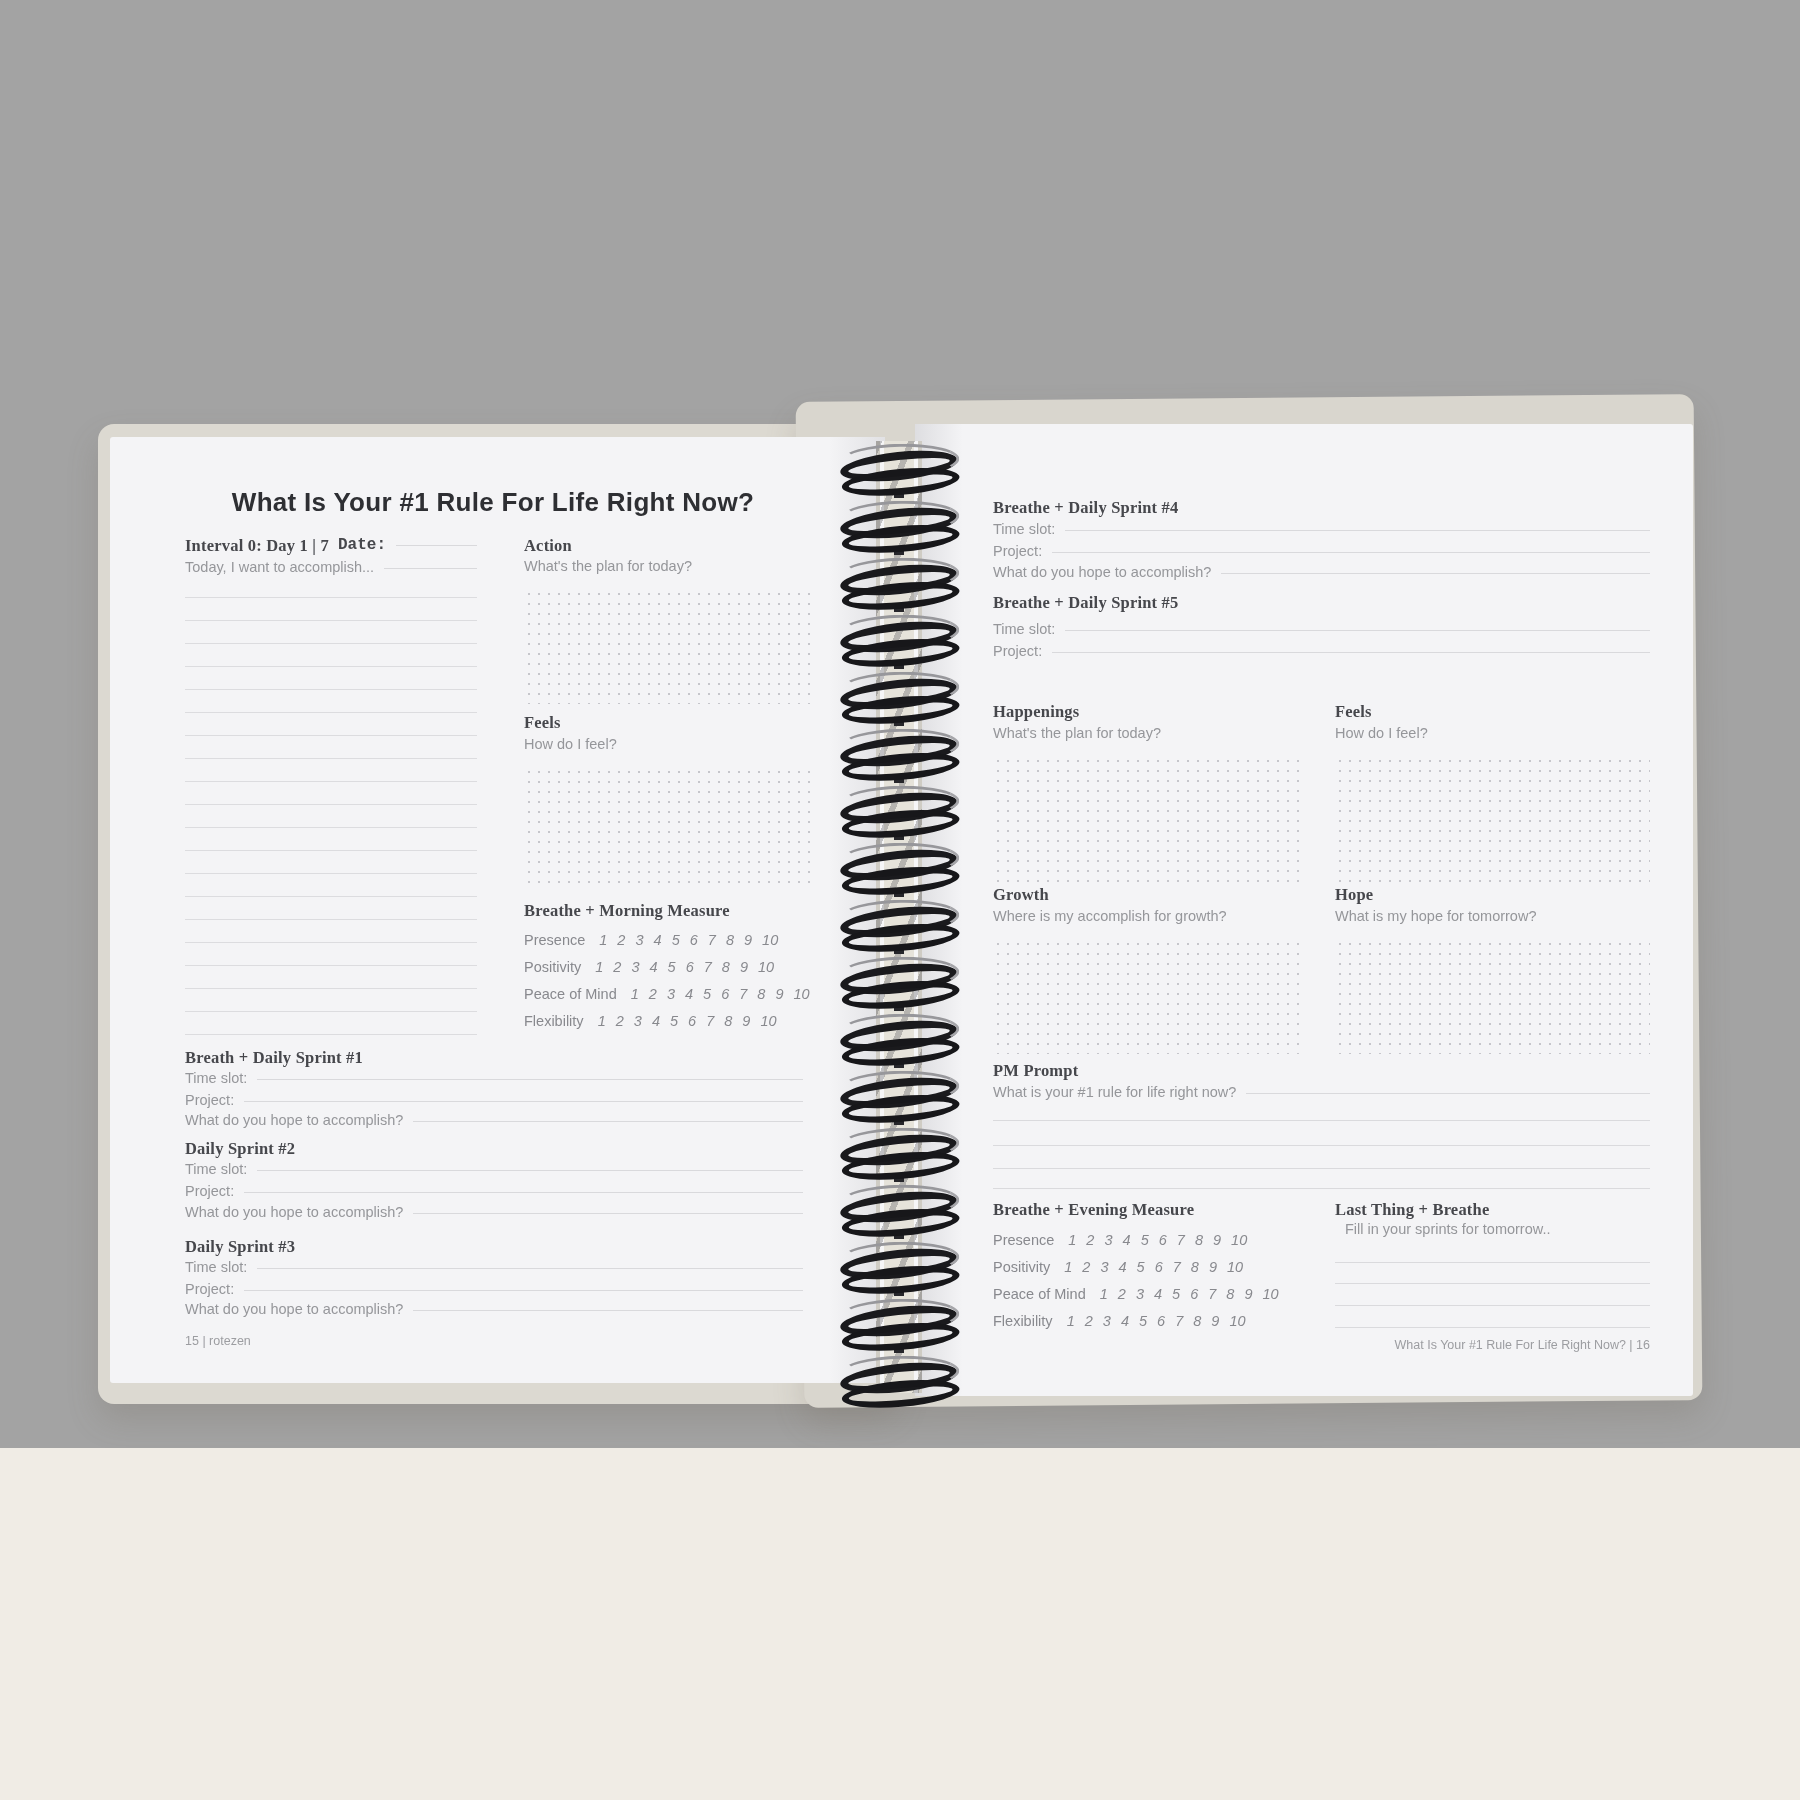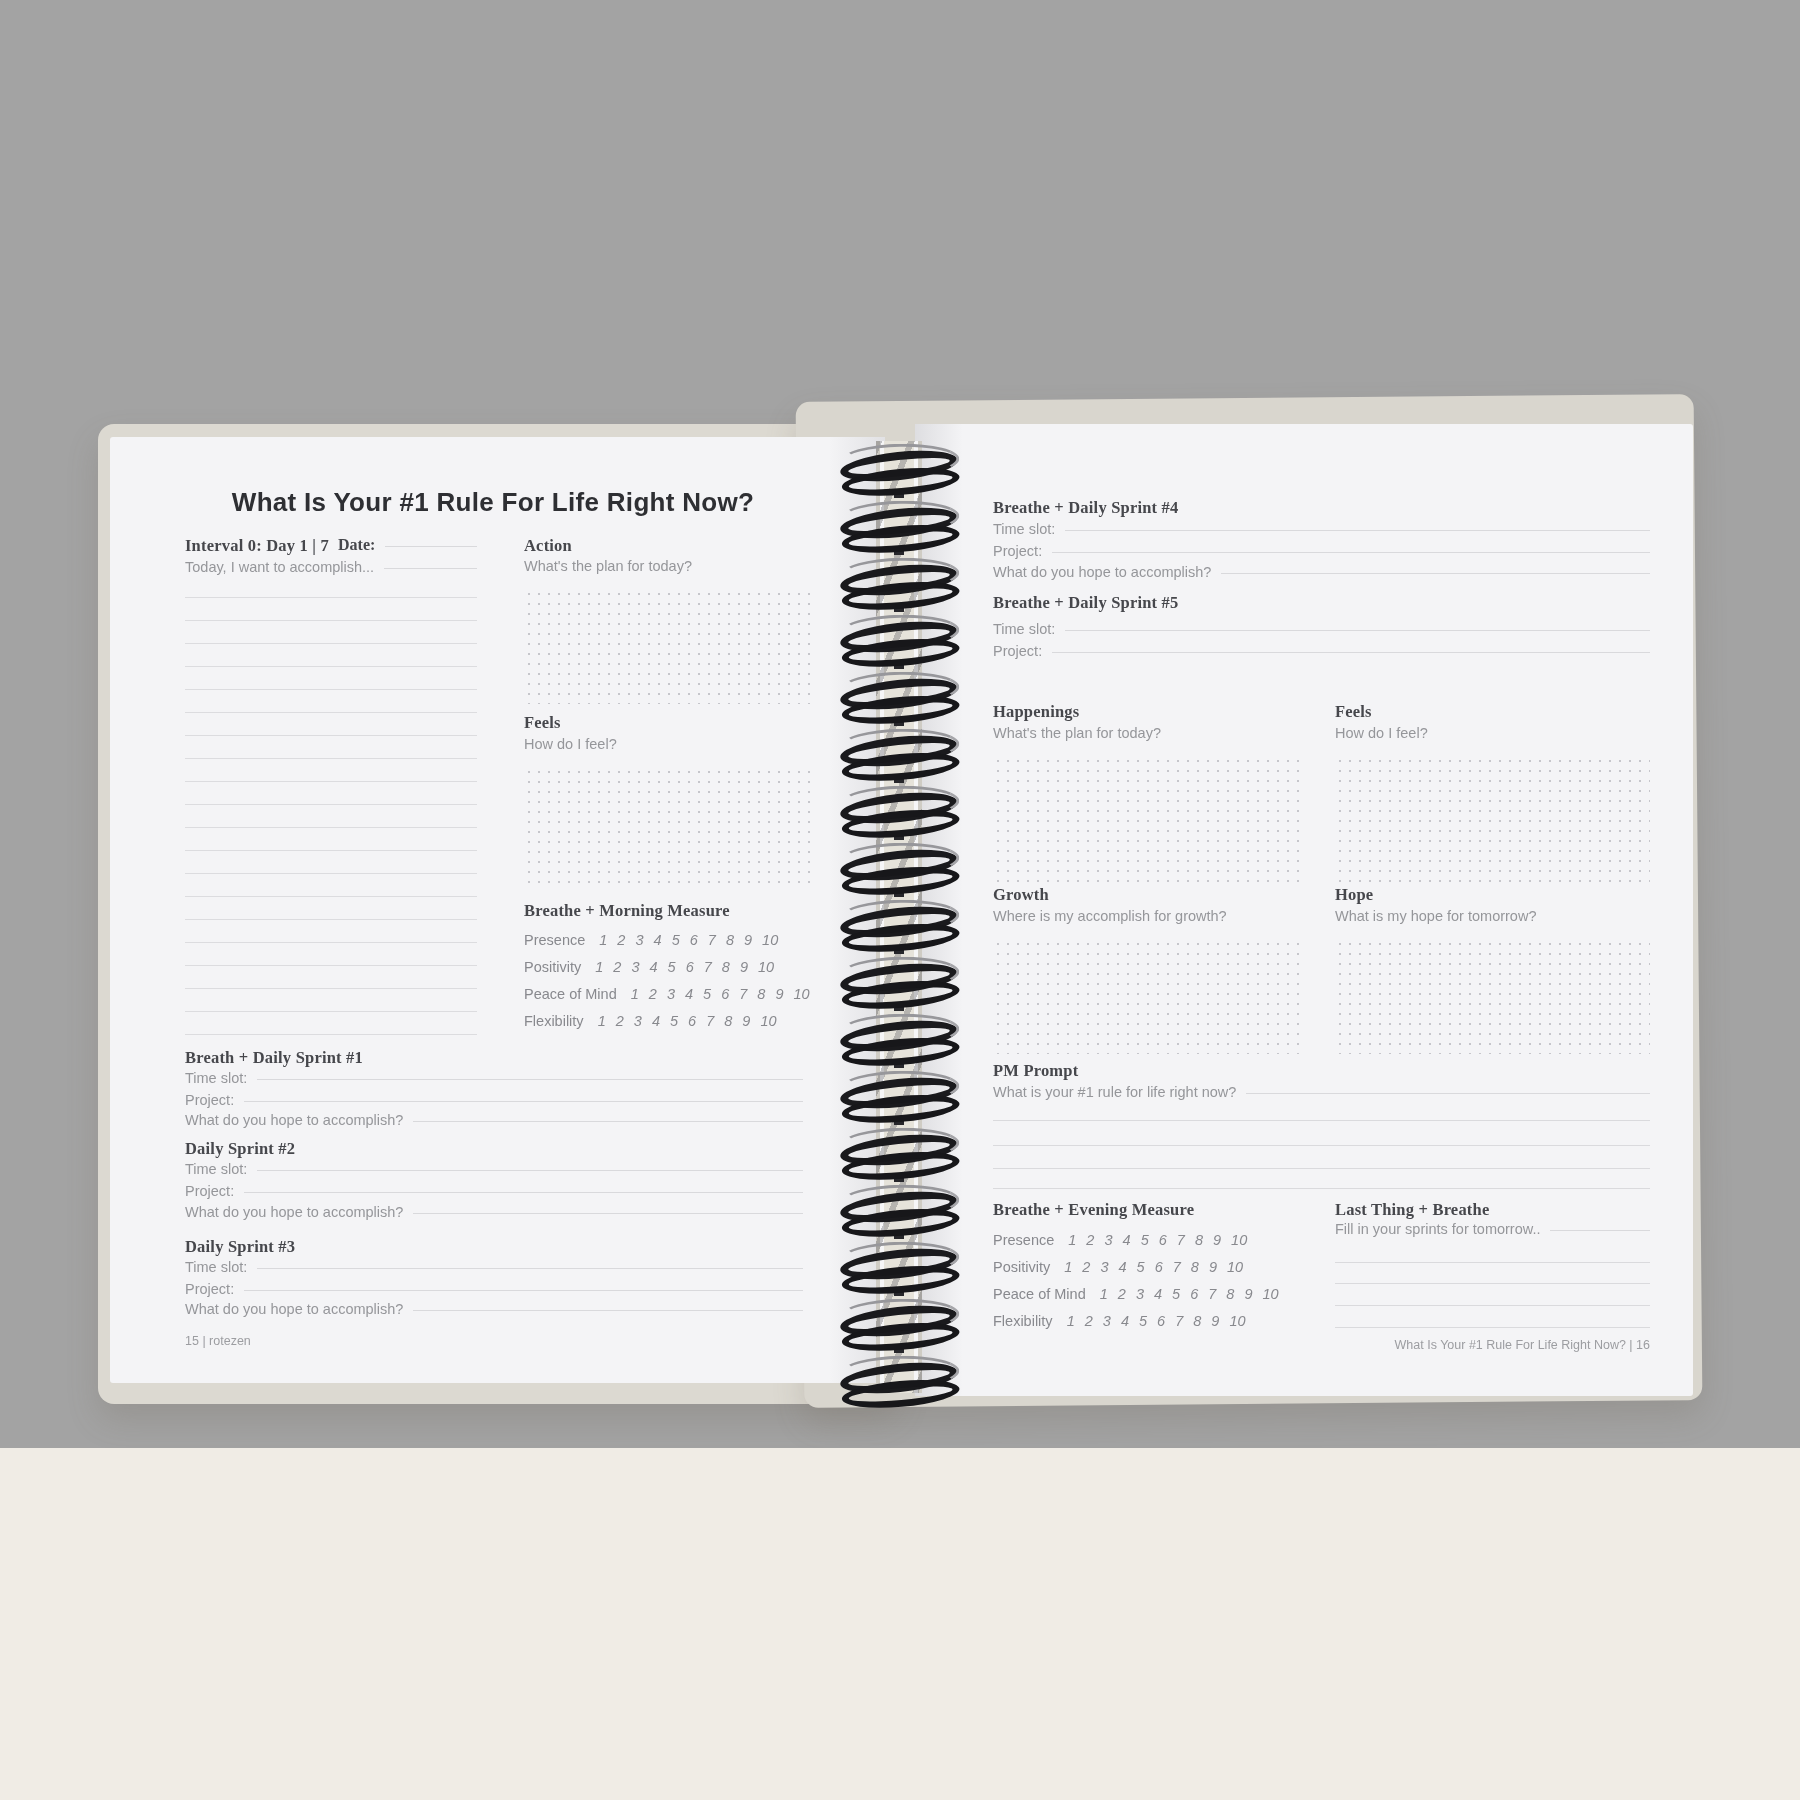--- a/index.html
+++ b/index.html
@@ -57,21 +57,21 @@
 <div class="stage">
 
   <div class="cover-left"></div>
   <div class="sheet-right"></div>
 
   <div class="page page-left">
     <div class="title" style="left:78px;top:50px;width:610px;">What Is Your #1 Rule For Life Right Now?</div>
 
     <div class="hser" style="left:75px;top:99px;">Interval 0: Day 1 | 7</div>
     <div class="frow" style="left:228px;top:99px;width:139px;">
-      <span class="txt" style="font-family:Liberation Serif, serif;font-weight:700;color:#46474c;font-size:16px;">Date:</span>
+      <span class="txt" style="font-family:Liberation Mono, monospace;font-weight:700;color:#46474c;font-size:16px;">Date:</span>
       <div class="fl"></div>
     </div>
 
     <div class="frow" style="left:75px;top:122px;width:292px;">
       <span class="txt">Today, I want to accomplish...</span>
       <div class="fl"></div>
     </div>
 
     <div class="rules" style="left:75px;top:138px;width:292px;">
         <div class="rule"></div>
@@ -235,21 +235,21 @@
         <span>Peace of Mind</span>
         <span class="scale">1 2 3 4 5 6 7 8 9 10</span>
       </div>
       <div class="mrow">
         <span>Flexibility</span>
         <span class="scale">1 2 3 4 5 6 7 8 9 10</span>
       </div>
     </div>
 
     <div class="hser" style="left:420px;top:776px;">Last Thing + Breathe</div>
-    <div class="frow" style="left:420px;top:797px;width:315px;">
+    <div class="frow" style="left:420px;top:797px;width:315px;flex-direction:column;">
       <span class="txt">Fill in your sprints for tomorrow..</span>
       <div class="fl"></div>
     </div>
     <div class="hline" style="left:420px;top:838px;width:315px;"></div>
     <div class="hline" style="left:420px;top:859px;width:315px;"></div>
     <div class="hline" style="left:420px;top:881px;width:315px;"></div>
     <div class="hline" style="left:420px;top:903px;width:315px;"></div>
 
     <div class="footer" style="left:78px;top:914px;width:657px;text-align:right;">What Is Your #1 Rule For Life Right Now?  |  16</div>
   </div>

